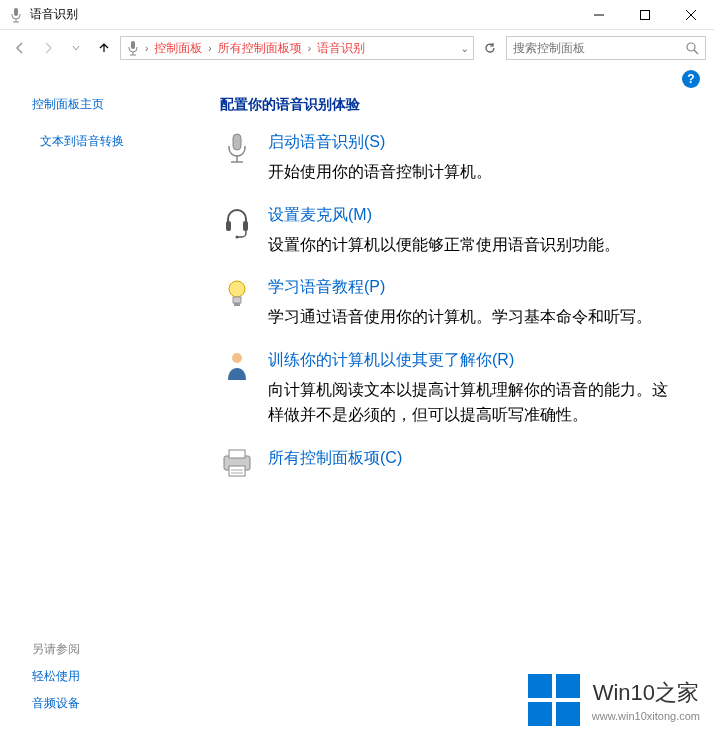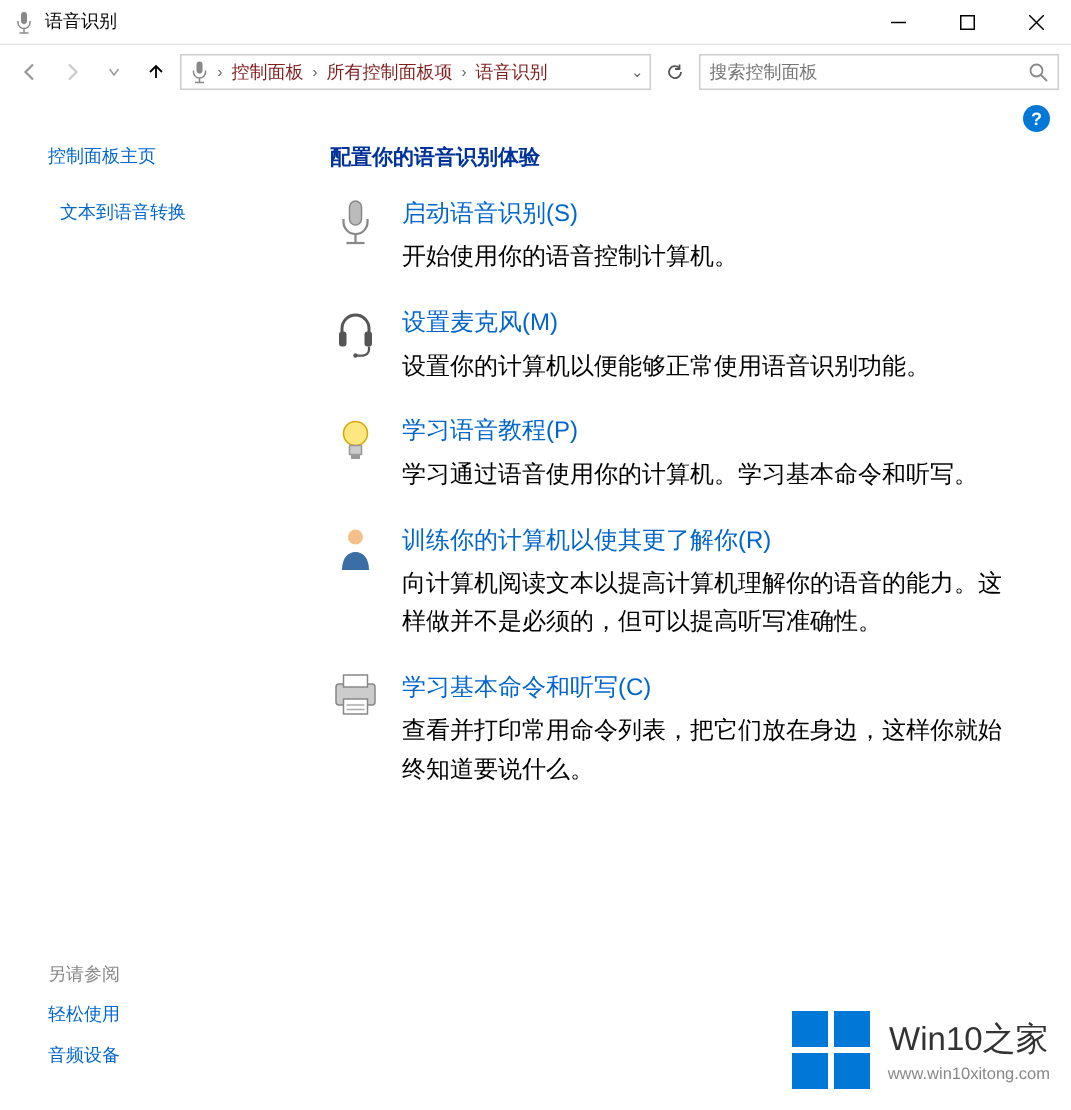--- a/index.html
+++ b/index.html
@@ -7,25 +7,25 @@
 .titlebar { display: flex; align-items: center; height: 30px; border-bottom: 1px solid #e5e5e5; padding-left: 8px; }
 .titlebar .title-icon { width: 16px; height: 16px; margin-right: 6px; }
 .titlebar .title { font-size: 12px; color: #000; flex: 1; }
 .winbtns { display: flex; }
 .winbtn { width: 46px; height: 30px; display: flex; align-items: center; justify-content: center; color: #000; }
 .navbar { display: flex; align-items: center; height: 36px; padding: 0 8px; gap: 4px; }
 .navbtn { width: 24px; height: 24px; display: flex; align-items: center; justify-content: center; color: #999; border-radius: 2px; }
 .navbtn.enabled { color: #000; }
 .breadcrumb { flex: 1; display: flex; align-items: center; border: 1px solid #ccc; height: 24px; padding: 0 4px; gap: 2px; }
 .breadcrumb .bc-icon { width: 16px; height: 16px; margin-right: 2px; }
-.breadcrumb .bc-item { color: #7f1d1d; padding: 0 4px; }
+.breadcrumb .bc-item { color: #ef4444; padding: 0 4px; }
 .breadcrumb .bc-sep { color: #666; font-size: 10px; }
 .breadcrumb .bc-down { margin-left: auto; color: #666; font-size: 10px; }
 .refresh { width: 24px; height: 24px; display: flex; align-items: center; justify-content: center; color: #555; }
-.search { width: 240px; height: 24px; border: 1px solid #ccc; display: flex; align-items: center; padding: 0 6px; }
+.search { width: 200px; height: 24px; border: 1px solid #ccc; display: flex; align-items: center; padding: 0 6px; }
 .search input { border: none; outline: none; flex: 1; font-size: 12px; color: #555; }
 .search .sicon { color: #555; }
 .helpbar { display: flex; justify-content: flex-end; padding: 4px 14px 8px 0; }
 .helpicon { width: 18px; height: 18px; border-radius: 50%; background: #0078d7; color: #fff; display: flex; align-items: center; justify-content: center; font-size: 12px; font-weight: bold; }
 .content { display: flex; padding: 0 16px 0 0; justify-content: center; }
 .sidebar { width: 210px; padding: 0 18px 0 32px; }
 .sidebar-title { color: #0066cc; font-size: 12px; margin-bottom: 14px; }
 .side-link { color: #0066cc; font-size: 12px; padding: 6px 8px; cursor: pointer; display: block; }
 .side-link.highlighted { border: 2px solid #e81123; padding: 6px 8px; margin: -2px -2px 6px -2px; }
 .side-link.plain { margin-top: 6px; }
@@ -210,22 +210,21 @@
       <div class="opt-icon">
           <svg width="34" height="30" viewBox="0 0 34 30">
             <rect x="4" y="8" width="26" height="14" rx="2" fill="#ccc" stroke="#888"></rect>
             <rect x="9" y="2" width="16" height="8" fill="#fff" stroke="#888"></rect>
             <rect x="9" y="18" width="16" height="10" fill="#fff" stroke="#888"></rect>
             <line x1="11" y1="22" x2="23" y2="22" stroke="#aaa"></line>
             <line x1="11" y1="25" x2="23" y2="25" stroke="#aaa"></line>
           </svg>
         </div>
       <div class="opt-body">
-        <a class="opt-link">学习基本命令和听写(C)</a>
-        <div class="opt-desc">查看并打印常用命令列表，把它们放在身边，这样你就始终知道要说什么。</div>
+        <a class="opt-link">所有控制面板项(C)</a>
       </div>
     </div>
 
   </div>
 </div>
 
 <div class="seealso">
   <div class="seealso-title">另请参阅</div>
   <a class="seealso-link">轻松使用</a>
   <a class="seealso-link">音频设备</a>

